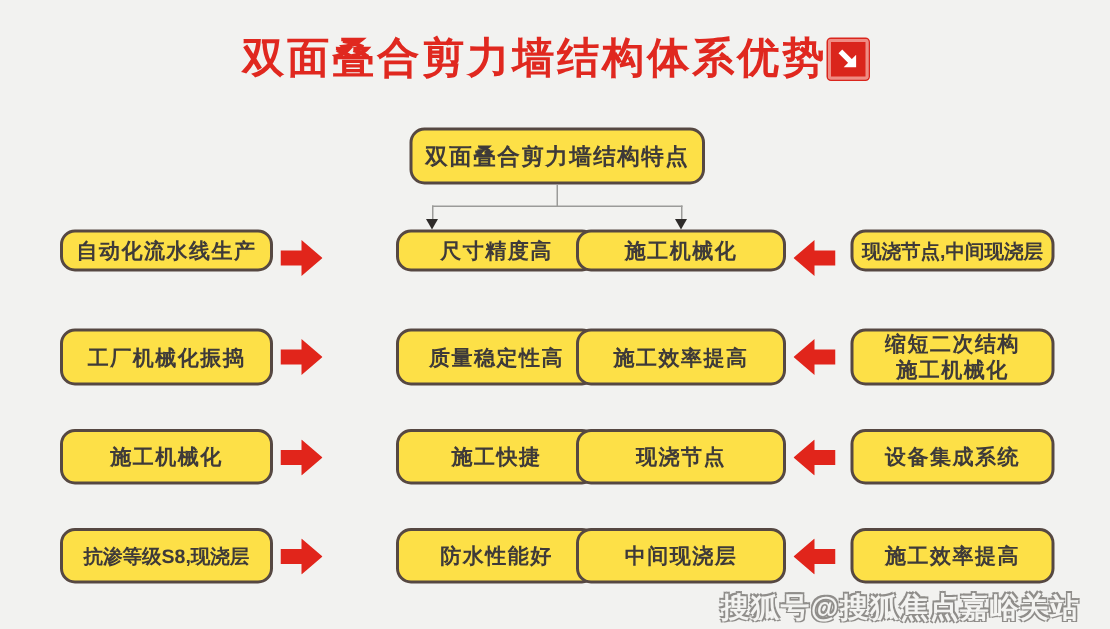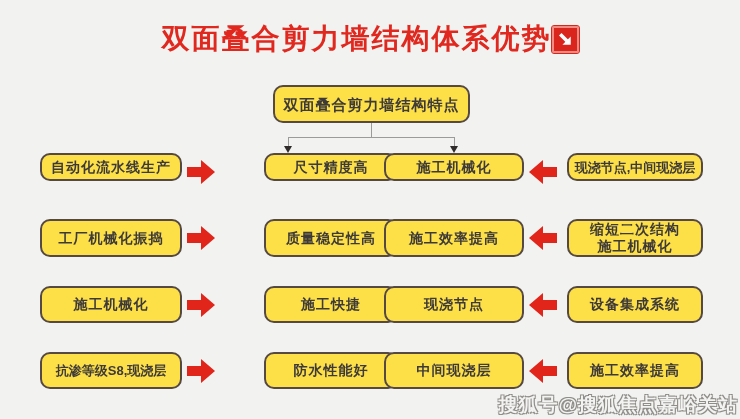--- a/index.html
+++ b/index.html
@@ -32,21 +32,21 @@
   .root-node { left:273px; top:85px; width:197px; height:38px; font-size:15px; }
   .line { position:absolute; background:#9b9b99; }
   .arrowhead-down {
     position:absolute; width:0; height:0;
     border-left:4px solid transparent; border-right:4px solid transparent;
     border-top:7px solid #2e2b2a;
   }
   .flow-arrow { position:absolute; width:28px; height:24px; }
   .flow-arrow svg { display:block; width:28px; height:24px; }
   .watermark {
-    position:absolute; right:2px; top:392px; width:400px;
+    position:absolute; right:20px; top:392px; width:400px;
     text-align:right; font-size:19px; font-weight:bold;
     color:#f3f3f1; letter-spacing:1px;
     text-shadow:-1px -1px 0 #8f8d8a, 1px -1px 0 #8f8d8a,
                 -1px 1px 0 #8f8d8a, 1px 1px 0 #8f8d8a;
   }
   
   .c1 { left:40px;  width:142px; }
   .c2 { left:222px; width:134px;margin-left:42px; }
   .c3 { left:384px; width:140px; }
   .c4 { left:567px; width:136px; }

